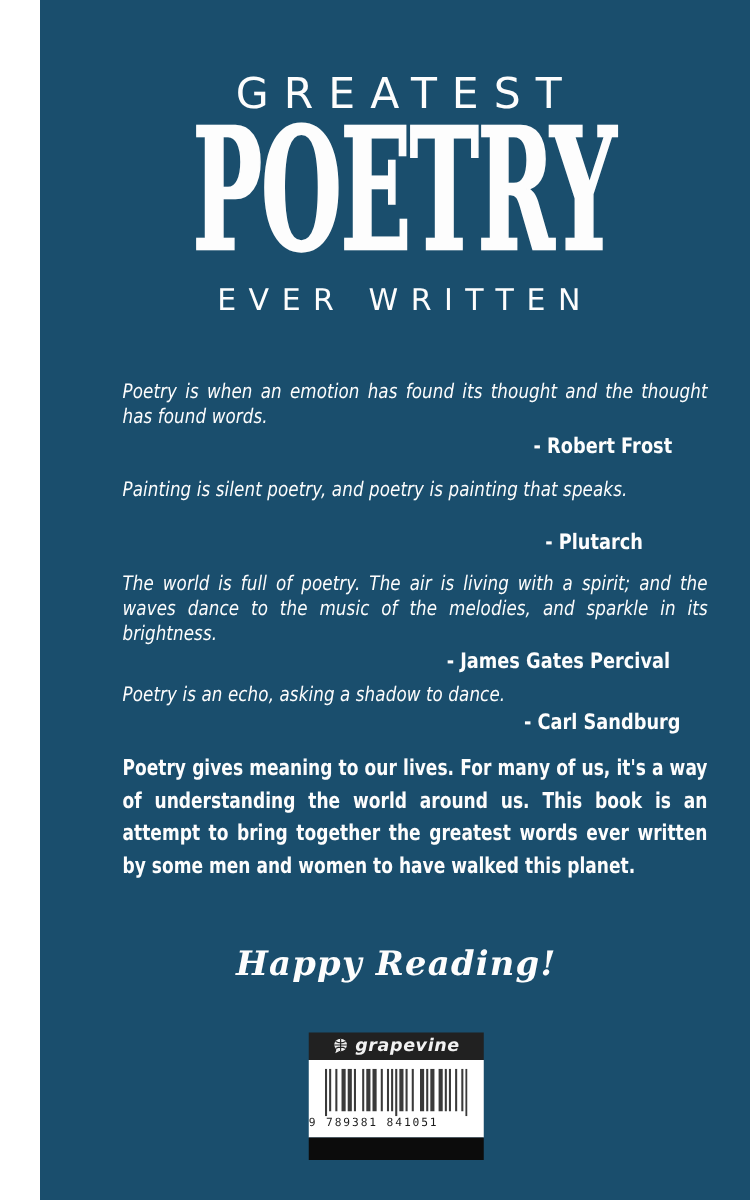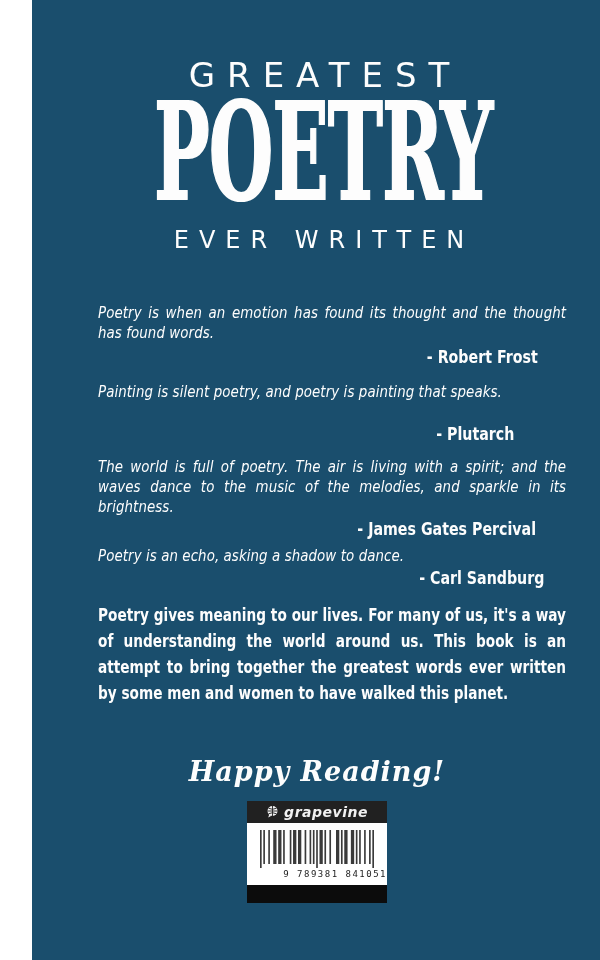--- a/index.html
+++ b/index.html
@@ -56,31 +56,31 @@
   }
   
   .closing {
     position:absolute; top:756px; left:0; width:600px;
     text-align:center; transform:translateX(-15px);
     font-family:"DejaVu Serif", serif; font-style:italic; font-weight:bold;
     font-size:27px; letter-spacing:1px;
   }
   
   .publisher-block {
-    position:absolute; left:215px; top:801px; width:140px;
+    position:absolute; left:215px; top:826px; width:140px;
   }
   .pub-bar {
     height:22px; background:#212121; color:#f2f2f2;
     display:flex; align-items:center; justify-content:center; gap:5px;
   }
   .pub-name {
     font-style:italic; font-weight:bold; font-size:14px; letter-spacing:0.5px;
   }
   .barcode-area {
-    height:62px; background:#ffffff; text-align:right; overflow:hidden;
+    height:62px; background:#ffffff; text-align:left; overflow:hidden;
   }
   .barcode-svg { display:block; margin:7px auto 0 auto; }
   .barcode-digits {
     font-family:"DejaVu Sans Mono", monospace; font-size:9px;
     letter-spacing:1.5px; color:#1c1c1c; line-height:10px; margin-top:1px;
     white-space:pre;
   }
   .pub-footer { height:18px; background:#0c0c0c; }
 </style>
 </head>

